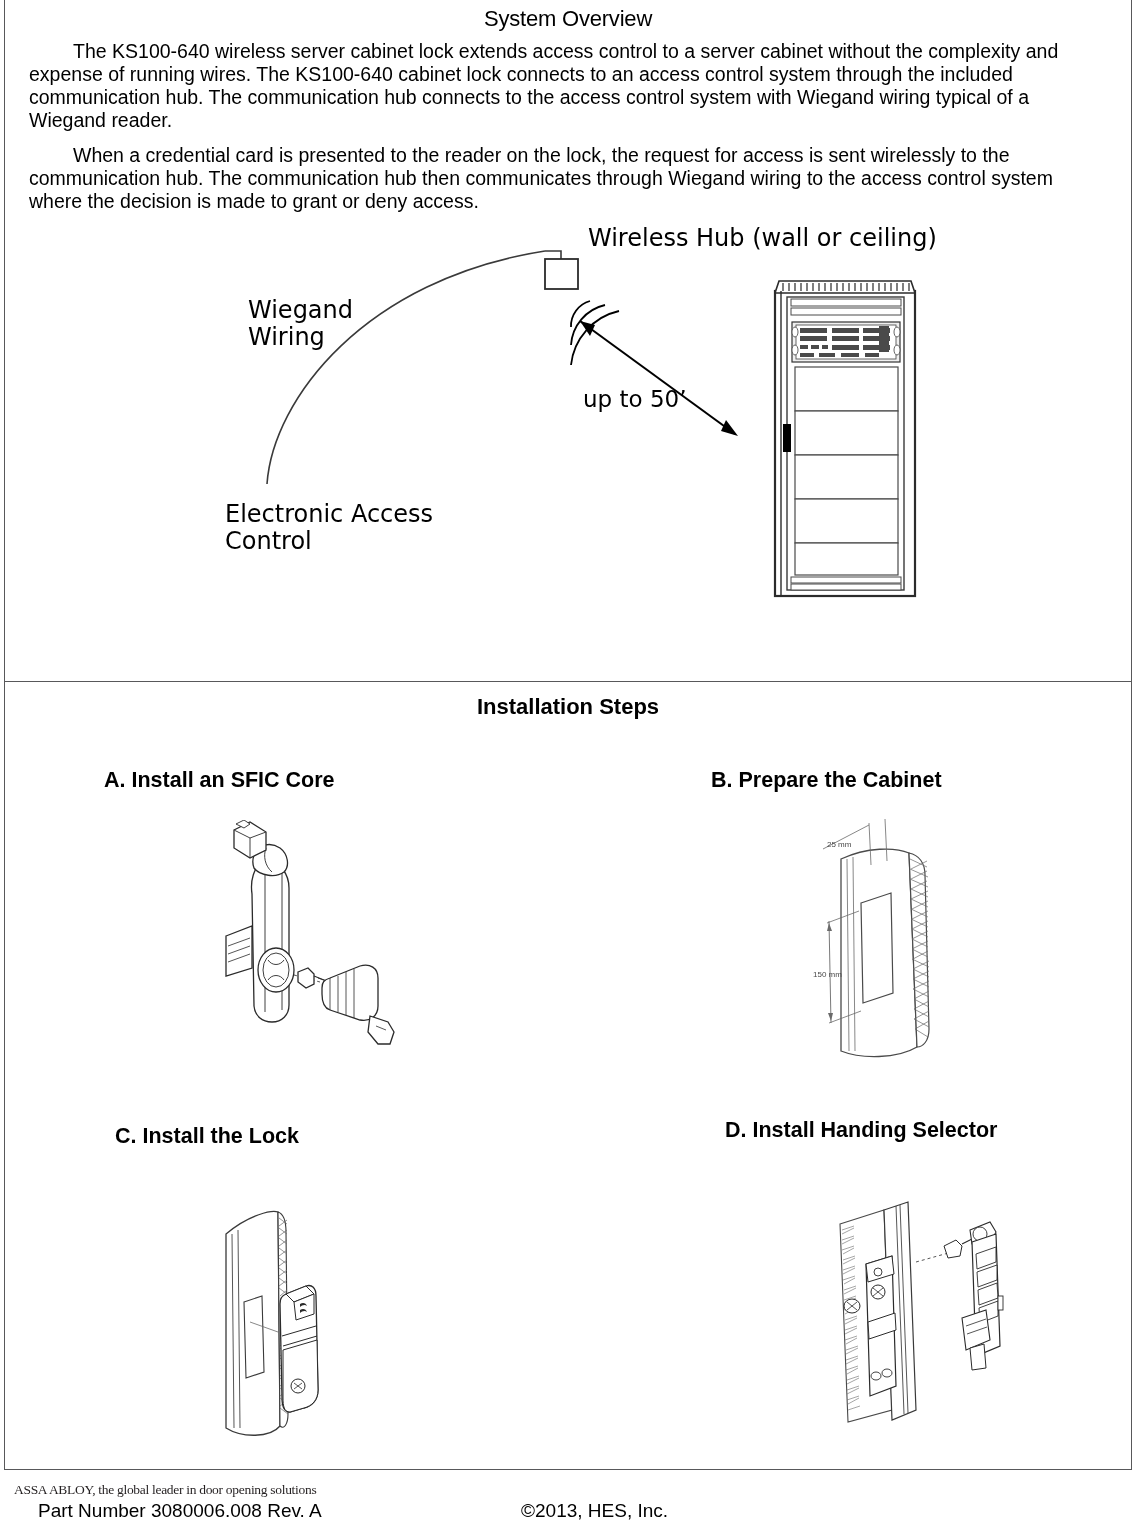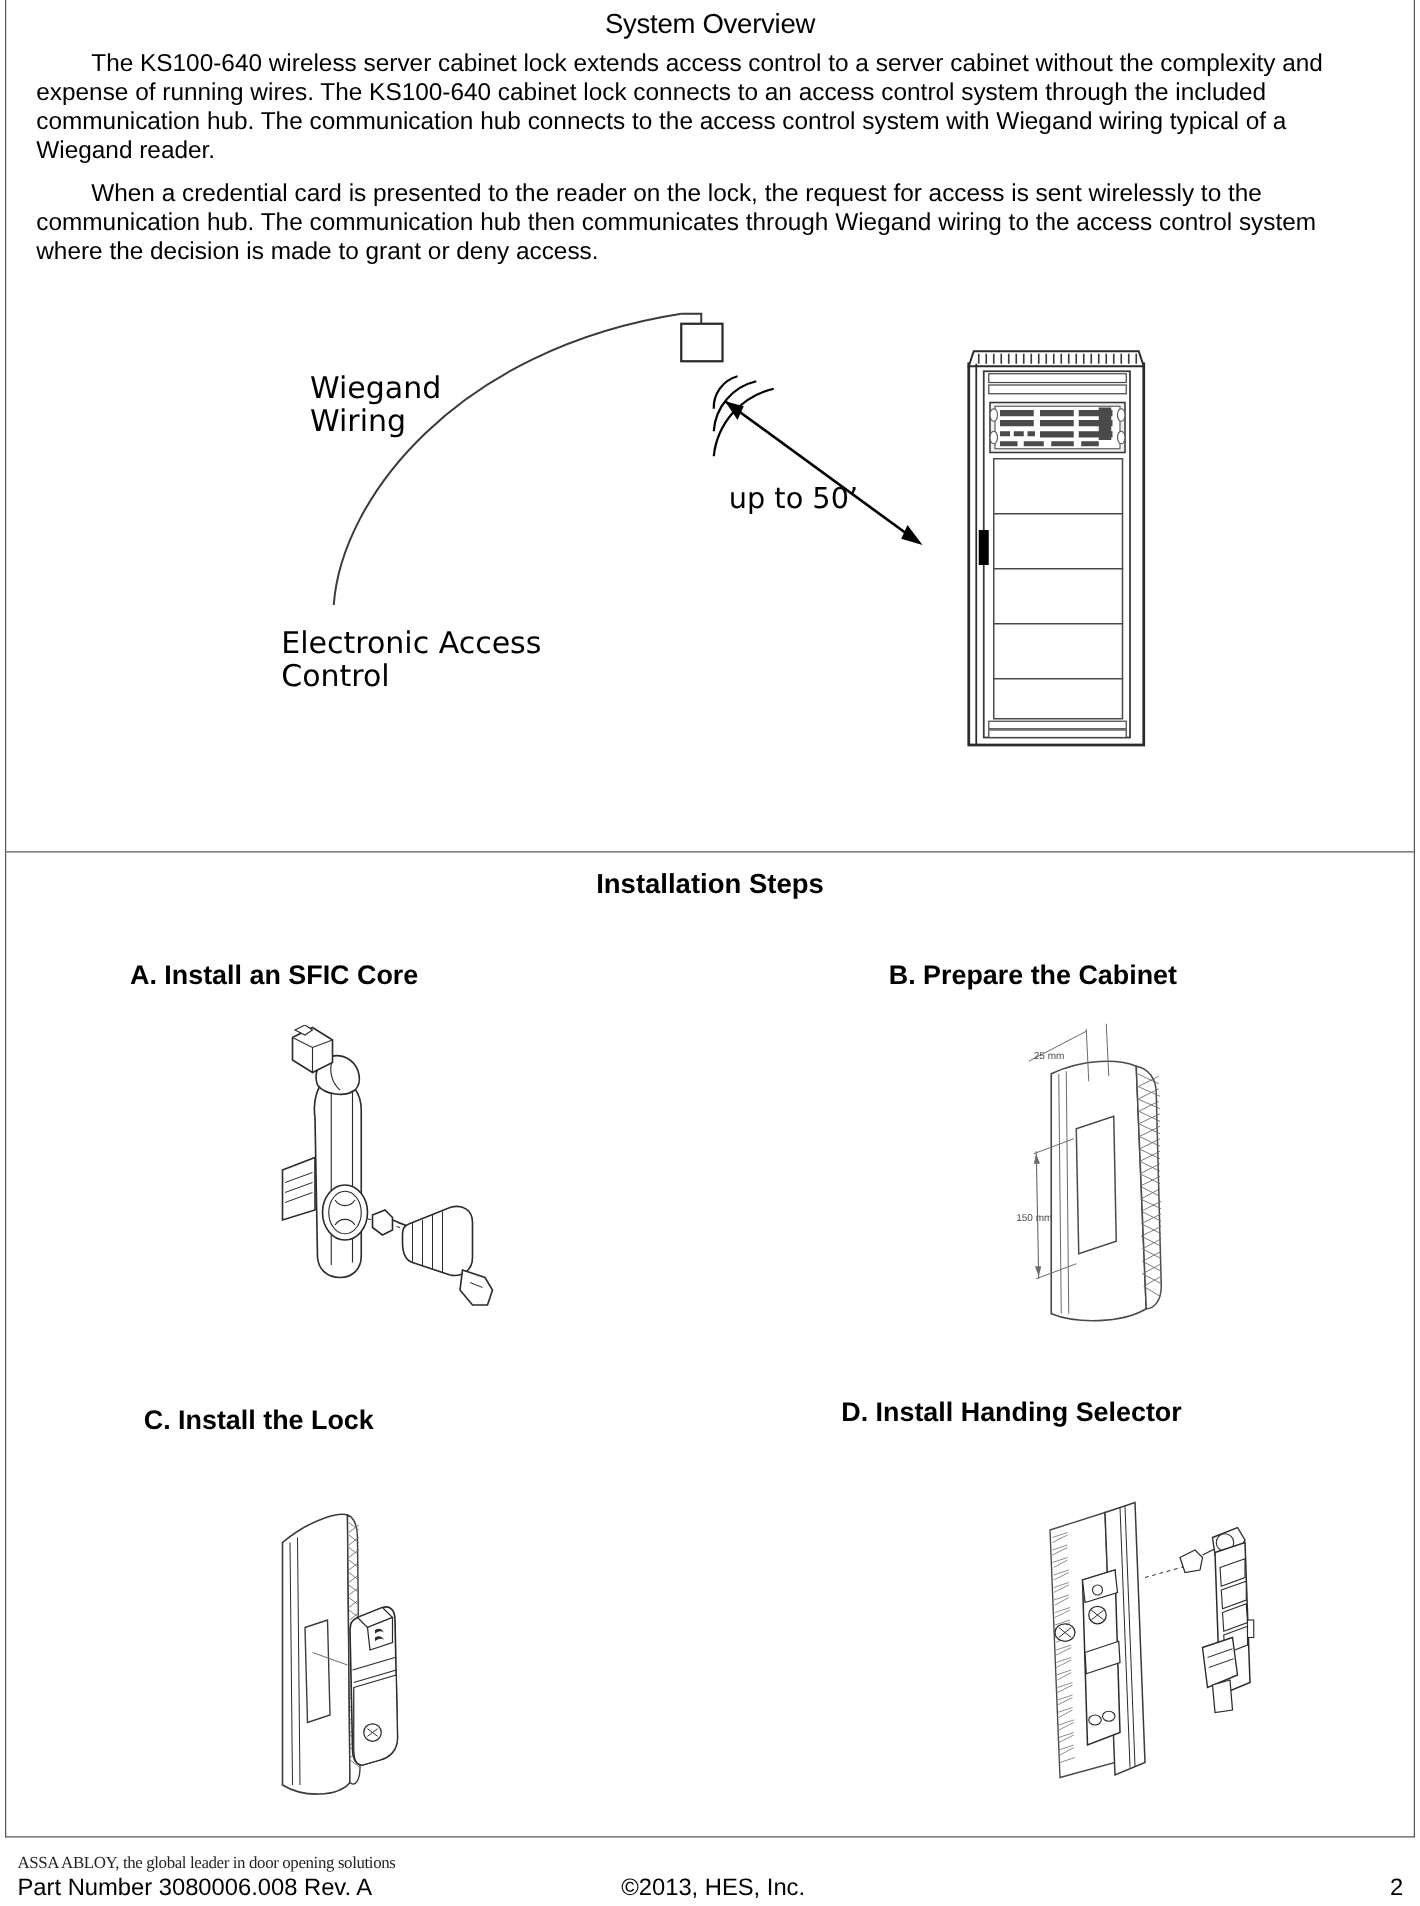--- a/index.html
+++ b/index.html
@@ -103,21 +103,21 @@
 
   .step-head {
     position: absolute;
     font-size: 21.5px;
     font-weight: bold;
     white-space: nowrap;
   }
   #head-a { left: 99px;  top: 48px; }
   #head-b { left: 706px; top: 48px; }
   #head-c { left: 110px; top: 404px; }
-  #head-d { left: 668px; top: 398px; }
+  #head-d { left: 720px; top: 398px; }
 
   .step-art { position: absolute; }
   #art-a { left: 205px; top: 100px; }
   #art-b { left: 792px; top: 95px; }
   #art-c { left: 195px; top: 480px; }
   #art-d { left: 815px; top: 480px; }
 
   
   .footer {
     position: absolute;
@@ -134,20 +134,21 @@
     font-size: 13.5px;
     letter-spacing: -0.3px;
     color: #231f20;
     white-space: nowrap;
   }
   .footer-line {
     position: absolute;
     top: 30px;
     font-size: 19px;
     white-space: nowrap;
+    margin-left: 24px;
   }
   #foot-part  { left: 14px; }
   #foot-copy  { left: 497px; }
   #foot-page  { left: 1112px; }
 </style>
 </head>
 <body>
 
 <div id="page">
 
@@ -283,20 +284,21 @@
             <rect x="790" y="280" width="103" height="44" fill="#ffffff" stroke="#4a4a4a" stroke-width="1.2"></rect>
             <rect x="790" y="324" width="103" height="32" fill="#ffffff" stroke="#4a4a4a" stroke-width="1.2"></rect>
 
             <rect x="786" y="358" width="110" height="6" fill="#ffffff" stroke="#4a4a4a" stroke-width="1"></rect>
             <rect x="786" y="365" width="110" height="6" fill="#ffffff" stroke="#4a4a4a" stroke-width="1"></rect>
 
             <rect x="778" y="205" width="8" height="28" fill="#000000"></rect>
           </g>
         </svg>
 
+        <div class="diag-label" id="lbl-hub">Wireless Hub (wall or ceiling)</div>
         <div class="diag-label" id="lbl-wiegand">Wiegand
 Wiring</div>
         <div class="diag-label" id="lbl-eac">Electronic Access
 Control</div>
         <div class="diag-label" id="lbl-distance">up to 50’</div>
       </div>
     </div>
 
     <div class="steps-section">
 

